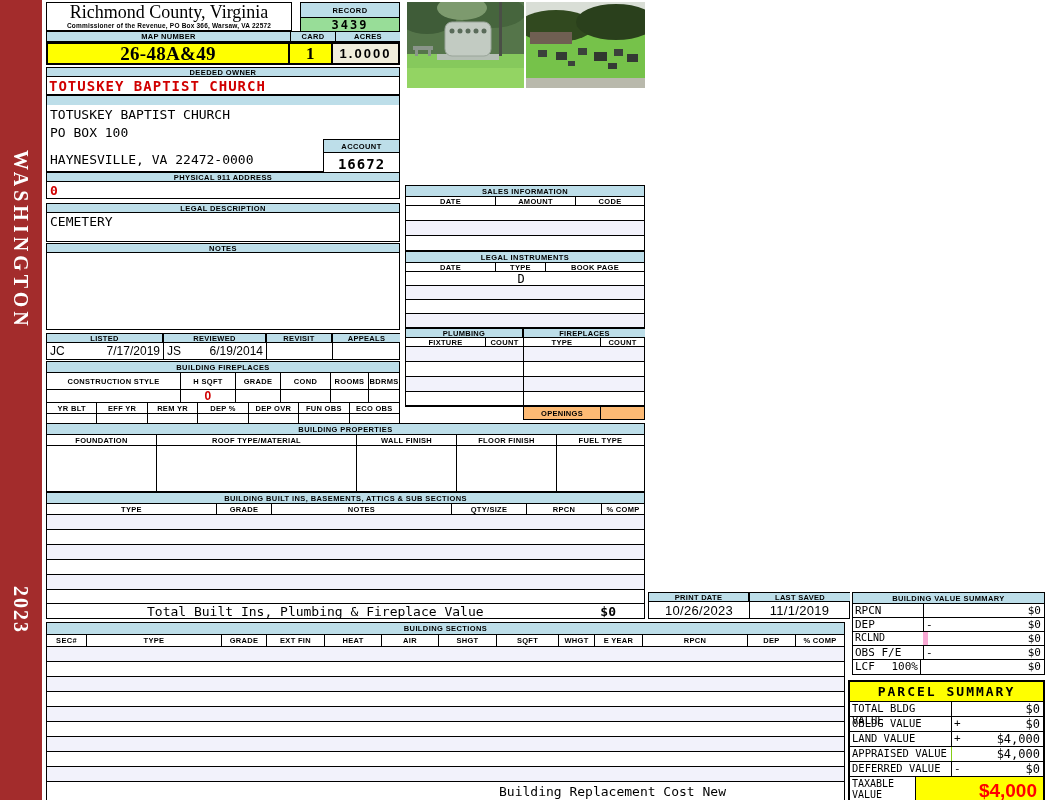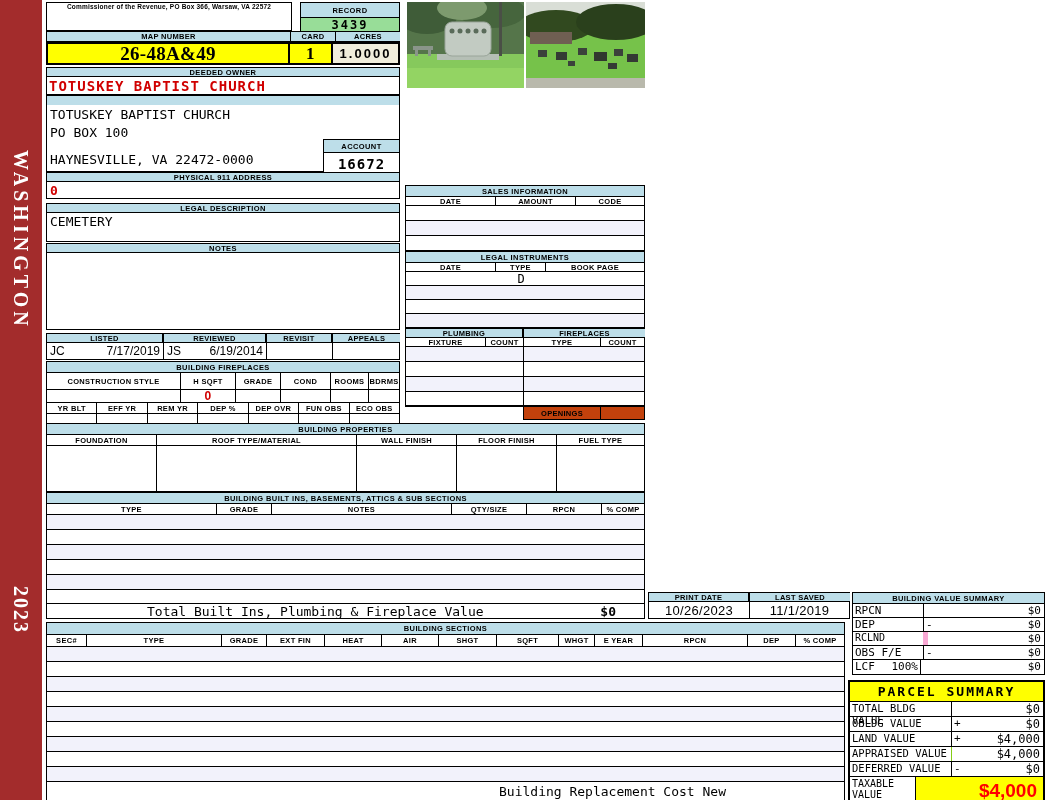--- a/index.html
+++ b/index.html
@@ -25,20 +25,21 @@
 </style>
 </head>
 <body>
 
 <div class="abs" style="left:0;top:0;width:42px;height:800px;background:#a32c2c">
   <div class="abs vert" style="left:9px;top:150px">WASHINGTON</div>
   <div class="abs vert" style="left:9px;top:586px;letter-spacing:2px">2023</div>
 </div>
 
 <div class="abs" style="left:46px;top:2px;width:246px;height:29px;border:1px solid #000;background:#fff;text-align:center">
+  <div class="serif" style="font-size:18px;line-height:19px">Richmond County, Virginia</div>
   <div style="font:bold 6.5px 'Liberation Sans',sans-serif;letter-spacing:.2px;white-space:nowrap">Commissioner of the Revenue, PO Box 366, Warsaw, VA 22572</div>
 </div>
 
 <div class="abs" style="left:300px;top:2px;width:100px;height:28px">
   <div class="hdr" style="height:14px">RECORD</div>
   <div class="tblbody mono" style="height:14px;background:#98dd98;display:flex;align-items:center;justify-content:center;font-weight:bold;font-size:12px;letter-spacing:2px">3439</div>
 </div>
 
 <div class="abs cols" style="left:46px;top:31px;width:354px;height:11px">
   <div class="hdr" style="width:244px;border-right:none">MAP NUMBER</div>
@@ -261,21 +262,21 @@
     <div>COUNT</div>
   </div>
   <div class="tblbody" style="position:relative">
     <div class="r alt" style="height:15px"></div>
       <div class="r" style="height:15px"></div>
     <div class="r alt" style="height:15px"></div>
       <div class="r" style="height:14px"></div>
     <div class="abs" style="left:117px;top:0;width:1px;height:100%;background:#000"></div>
   </div>
 </div>
-<div class="abs cols" style="left:523px;top:407px;width:122px;height:13px;border:1px solid #000;border-top:none;background:#c2410c">
+<div class="abs cols" style="left:523px;top:407px;width:122px;height:13px;border:1px solid #000;border-top:none;background:#fdba74">
   <div style="width:77px;font:bold 7.5px 'Liberation Sans',sans-serif">OPENINGS</div>
   <div></div>
 </div>
 
 <div class="abs" style="left:648px;top:592px;width:202px">
   <div class="cols" style="height:10px">
     <div class="hdr" style="width:101px">PRINT DATE</div>
     <div class="hdr">LAST SAVED</div>
   </div>
   <div class="cols tblbody" style="height:17px">

